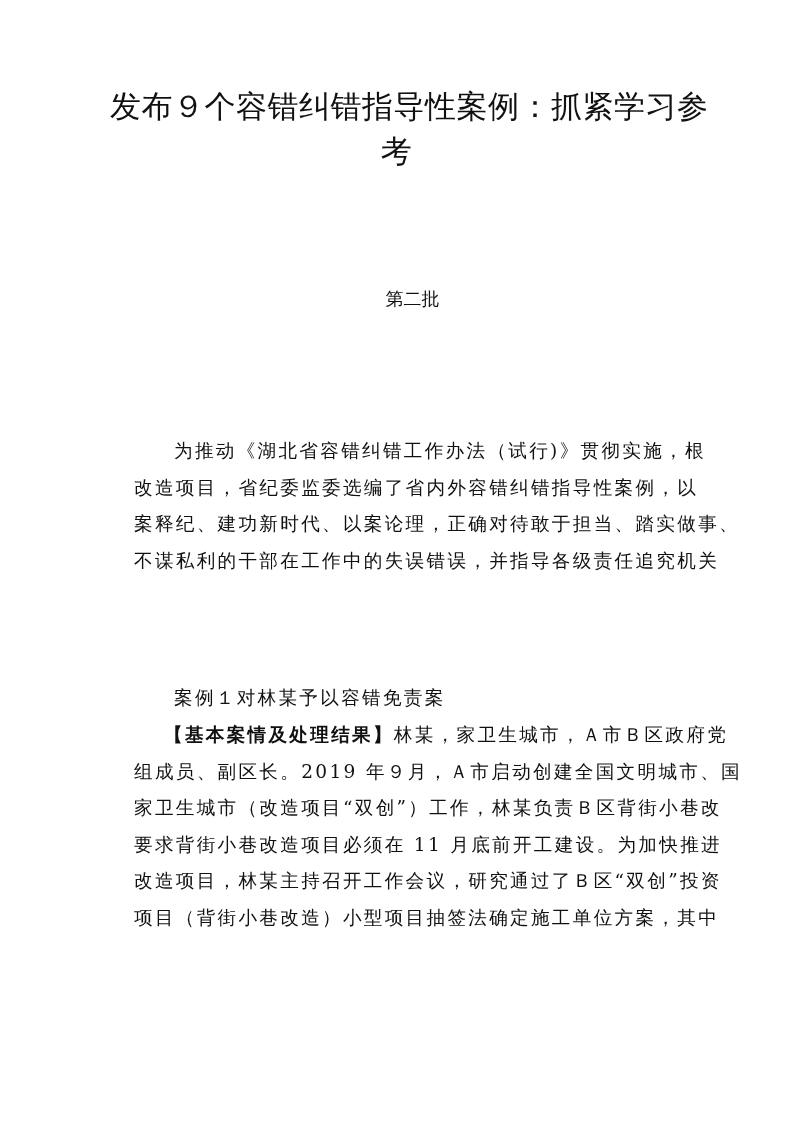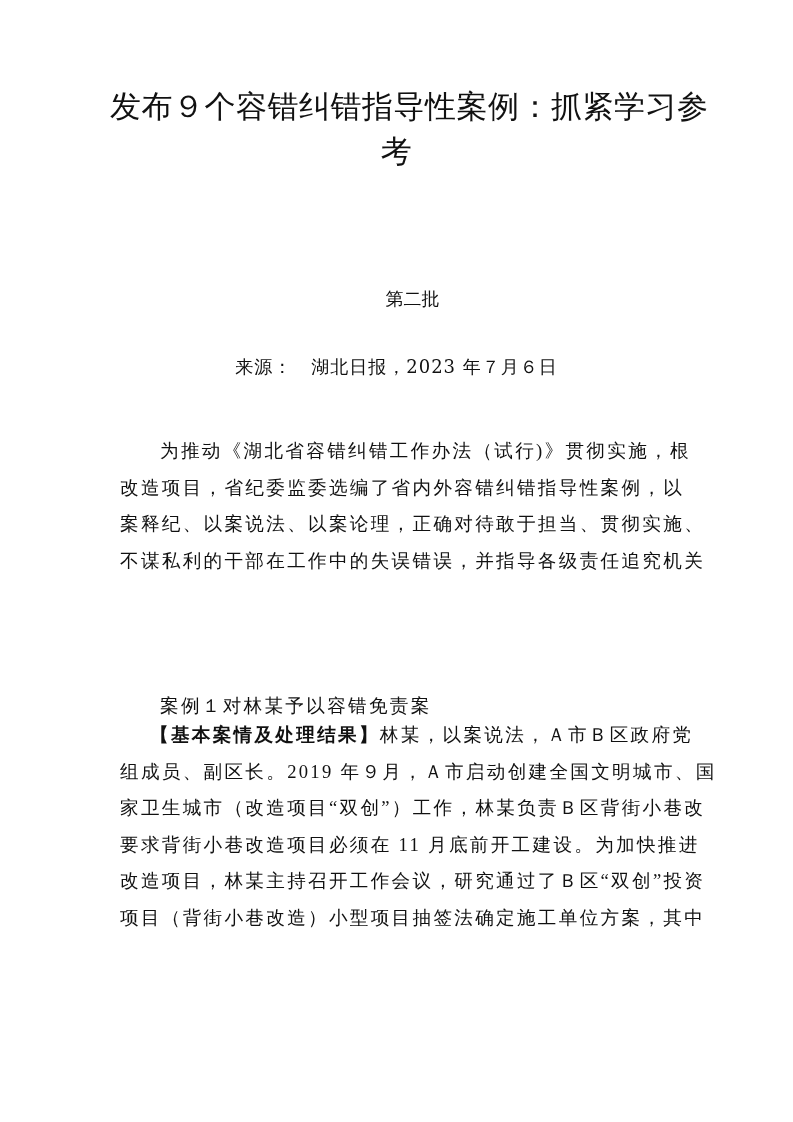--- a/index.html
+++ b/index.html
@@ -49,66 +49,64 @@
     width: 793px;
     top: 355px;
     text-align: center;
     font-size: 18px;
     line-height: 24px;
     margin: 0;
     letter-spacing: 1px;
   }
   .body-block {
     position: absolute;
-    left: 120px;
+    left: 134px;
     width: 562px;
     font-size: 18.6px;
     line-height: 36.6px;
     letter-spacing: 2.3px;
     text-align: justify;
     margin: 0;
-    font-family: Liberation Serif, serif;
   }
   .para1 { top: 433px; }
-  .case-heading { top: 680px; margin-top: 8px; }
+  .case-heading { top: 680px; }
   .para2 { top: 717px; }
   .line {
     display: block;
     white-space: nowrap;
   }
   .indent { padding-left: 40px; }
   .bracket-bold { font-weight: bold; }
 </style>
 </head>
 <body>
 
 <div class="page">
 
   <h1 class="title">
     <span class="line">发布９个容错纠错指导性案例：抓紧学习参</span>
     <span class="line">考</span>
   </h1>
 
   <p class="subtitle">第二批</p>
 
-  <p class="source">来源：　湖北日报，2023 年７月６日</p>
 
   <div class="body-block para1">
     <span class="line indent">为推动《湖北省容错纠错工作办法（试行)》贯彻实施，根</span>
     <span class="line">改造项目，省纪委监委选编了省内外容错纠错指导性案例，以</span>
-    <span class="line">案释纪、以案说法、以案论理，正确对待敢于担当、贯彻实施、</span>
+    <span class="line">案释纪、建功新时代、以案论理，正确对待敢于担当、踏实做事、</span>
     <span class="line">不谋私利的干部在工作中的失误错误，并指导各级责任追究机关</span>
   </div>
 
   <div class="body-block case-heading">
     <span class="line indent">案例１对林某予以容错免责案</span>
   </div>
 
   <div class="body-block para2">
-    <span class="line" style="padding-left:30px;"><span class="bracket-bold">【基本案情及处理结果】</span><span>林某，以案说法，Ａ市Ｂ区政府党</span></span>
+    <span class="line" style="padding-left:30px;"><span class="bracket-bold">【基本案情及处理结果】</span><span>林某，家卫生城市，Ａ市Ｂ区政府党</span></span>
     <span class="line">组成员、副区长。2019 年９月，Ａ市启动创建全国文明城市、国</span>
     <span class="line">家卫生城市（改造项目“双创”）工作，林某负责Ｂ区背街小巷改</span>
     <span class="line">要求背街小巷改造项目必须在 11 月底前开工建设。为加快推进</span>
     <span class="line">改造项目，林某主持召开工作会议，研究通过了Ｂ区“双创”投资</span>
     <span class="line">项目（背街小巷改造）小型项目抽签法确定施工单位方案，其中</span>
   </div>
 
 </div>
 
 </body></html>

